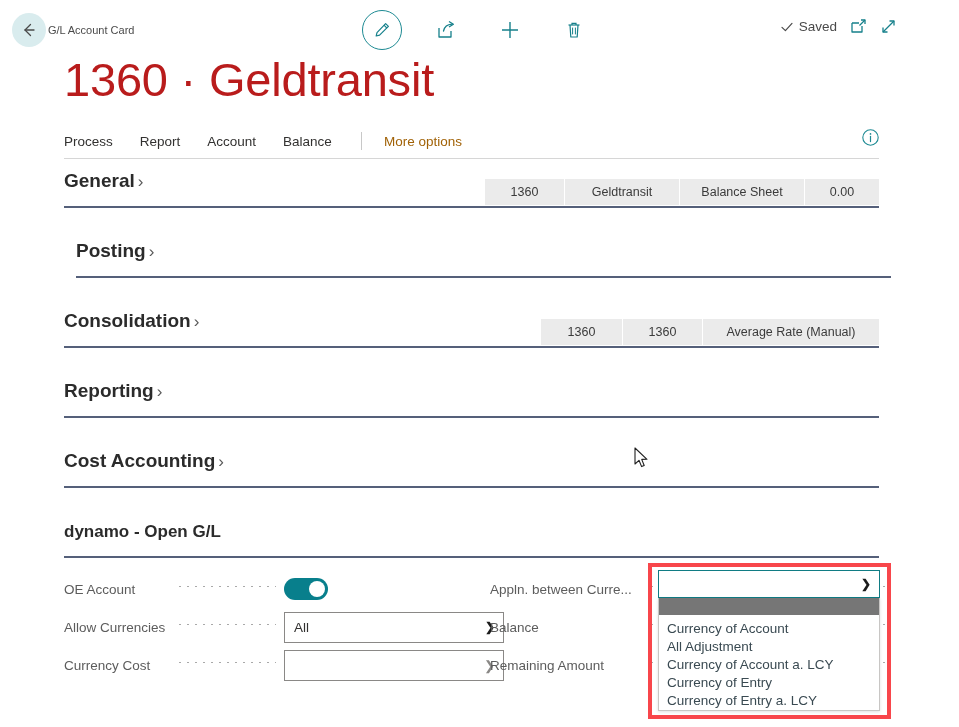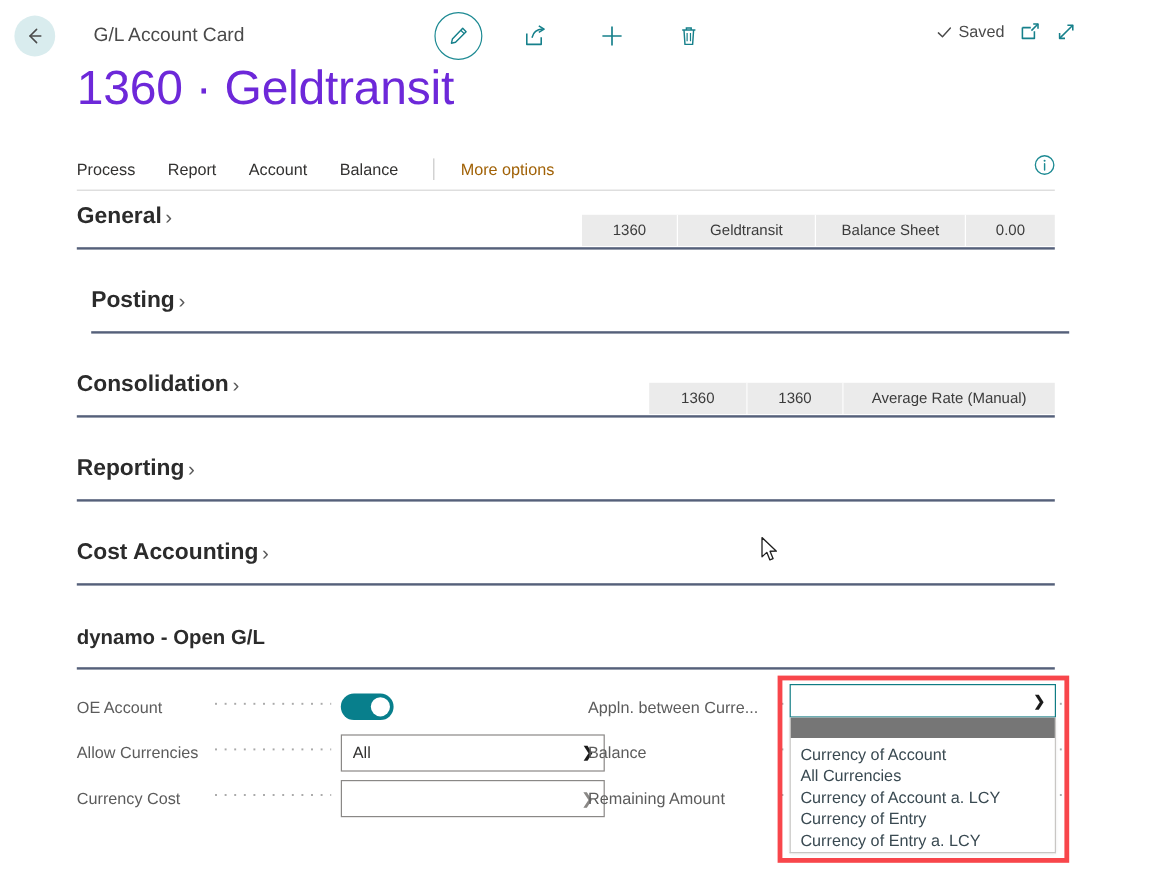--- a/index.html
+++ b/index.html
@@ -30,22 +30,22 @@
     background: #d9ecee;
     margin-left: 12px;
     display: flex;
     align-items: center;
     justify-content: center;
     cursor: pointer;
     flex: 0 0 auto;
   }
   .back-btn svg { display:block; }
   .page-kind {
-    margin-left: 32px;
-    font-size: 16px;
+    margin-left: 2px;
+    font-size: 11px;
     color: #4a4a4a;
     white-space: nowrap;
   }
   .cmd-group {
     position: absolute;
     left: 362px;
     top: 10px;
     display: flex;
     align-items: center;
     gap: 24px;
@@ -86,23 +86,23 @@
     cursor: pointer;
     display: flex;
     align-items: center;
   }
 
   
   .page-title {
     position: absolute;
     left: 64px;
     top: 52px;
-    font-size: 40px;
+    font-size: 47px;
     font-weight: 300;
-    color: #6d28d9;
+    color: #b91c1c;
     letter-spacing: -0.2px;
     white-space: nowrap;
   }
 
   
   .ribbon {
     position: absolute;
     left: 64px;
     top: 124px;
     width: 815px;
@@ -550,21 +550,21 @@
 
 <div class="dd-wrap">
   <div class="dd-closed">
     <span></span>
     <span class="caret">❯</span>
   </div>
   <ul class="dd-list" id="dd-list-host">
       <li class="dd-option blank"></li>
       <li class="dd-option spacer"></li>
       <li class="dd-option">Currency of Account</li>
-      <li class="dd-option">All Currencies</li>
+      <li class="dd-option">All Adjustment</li>
       <li class="dd-option">Currency of Account a. LCY</li>
       <li class="dd-option">Currency of Entry</li>
       <li class="dd-option">Currency of Entry a. LCY</li>
     </ul>
 </div>
 
 <div class="dd-highlight"></div>
 
 <div class="cursor">
   <svg width="16" height="24" viewBox="0 0 16 24">

